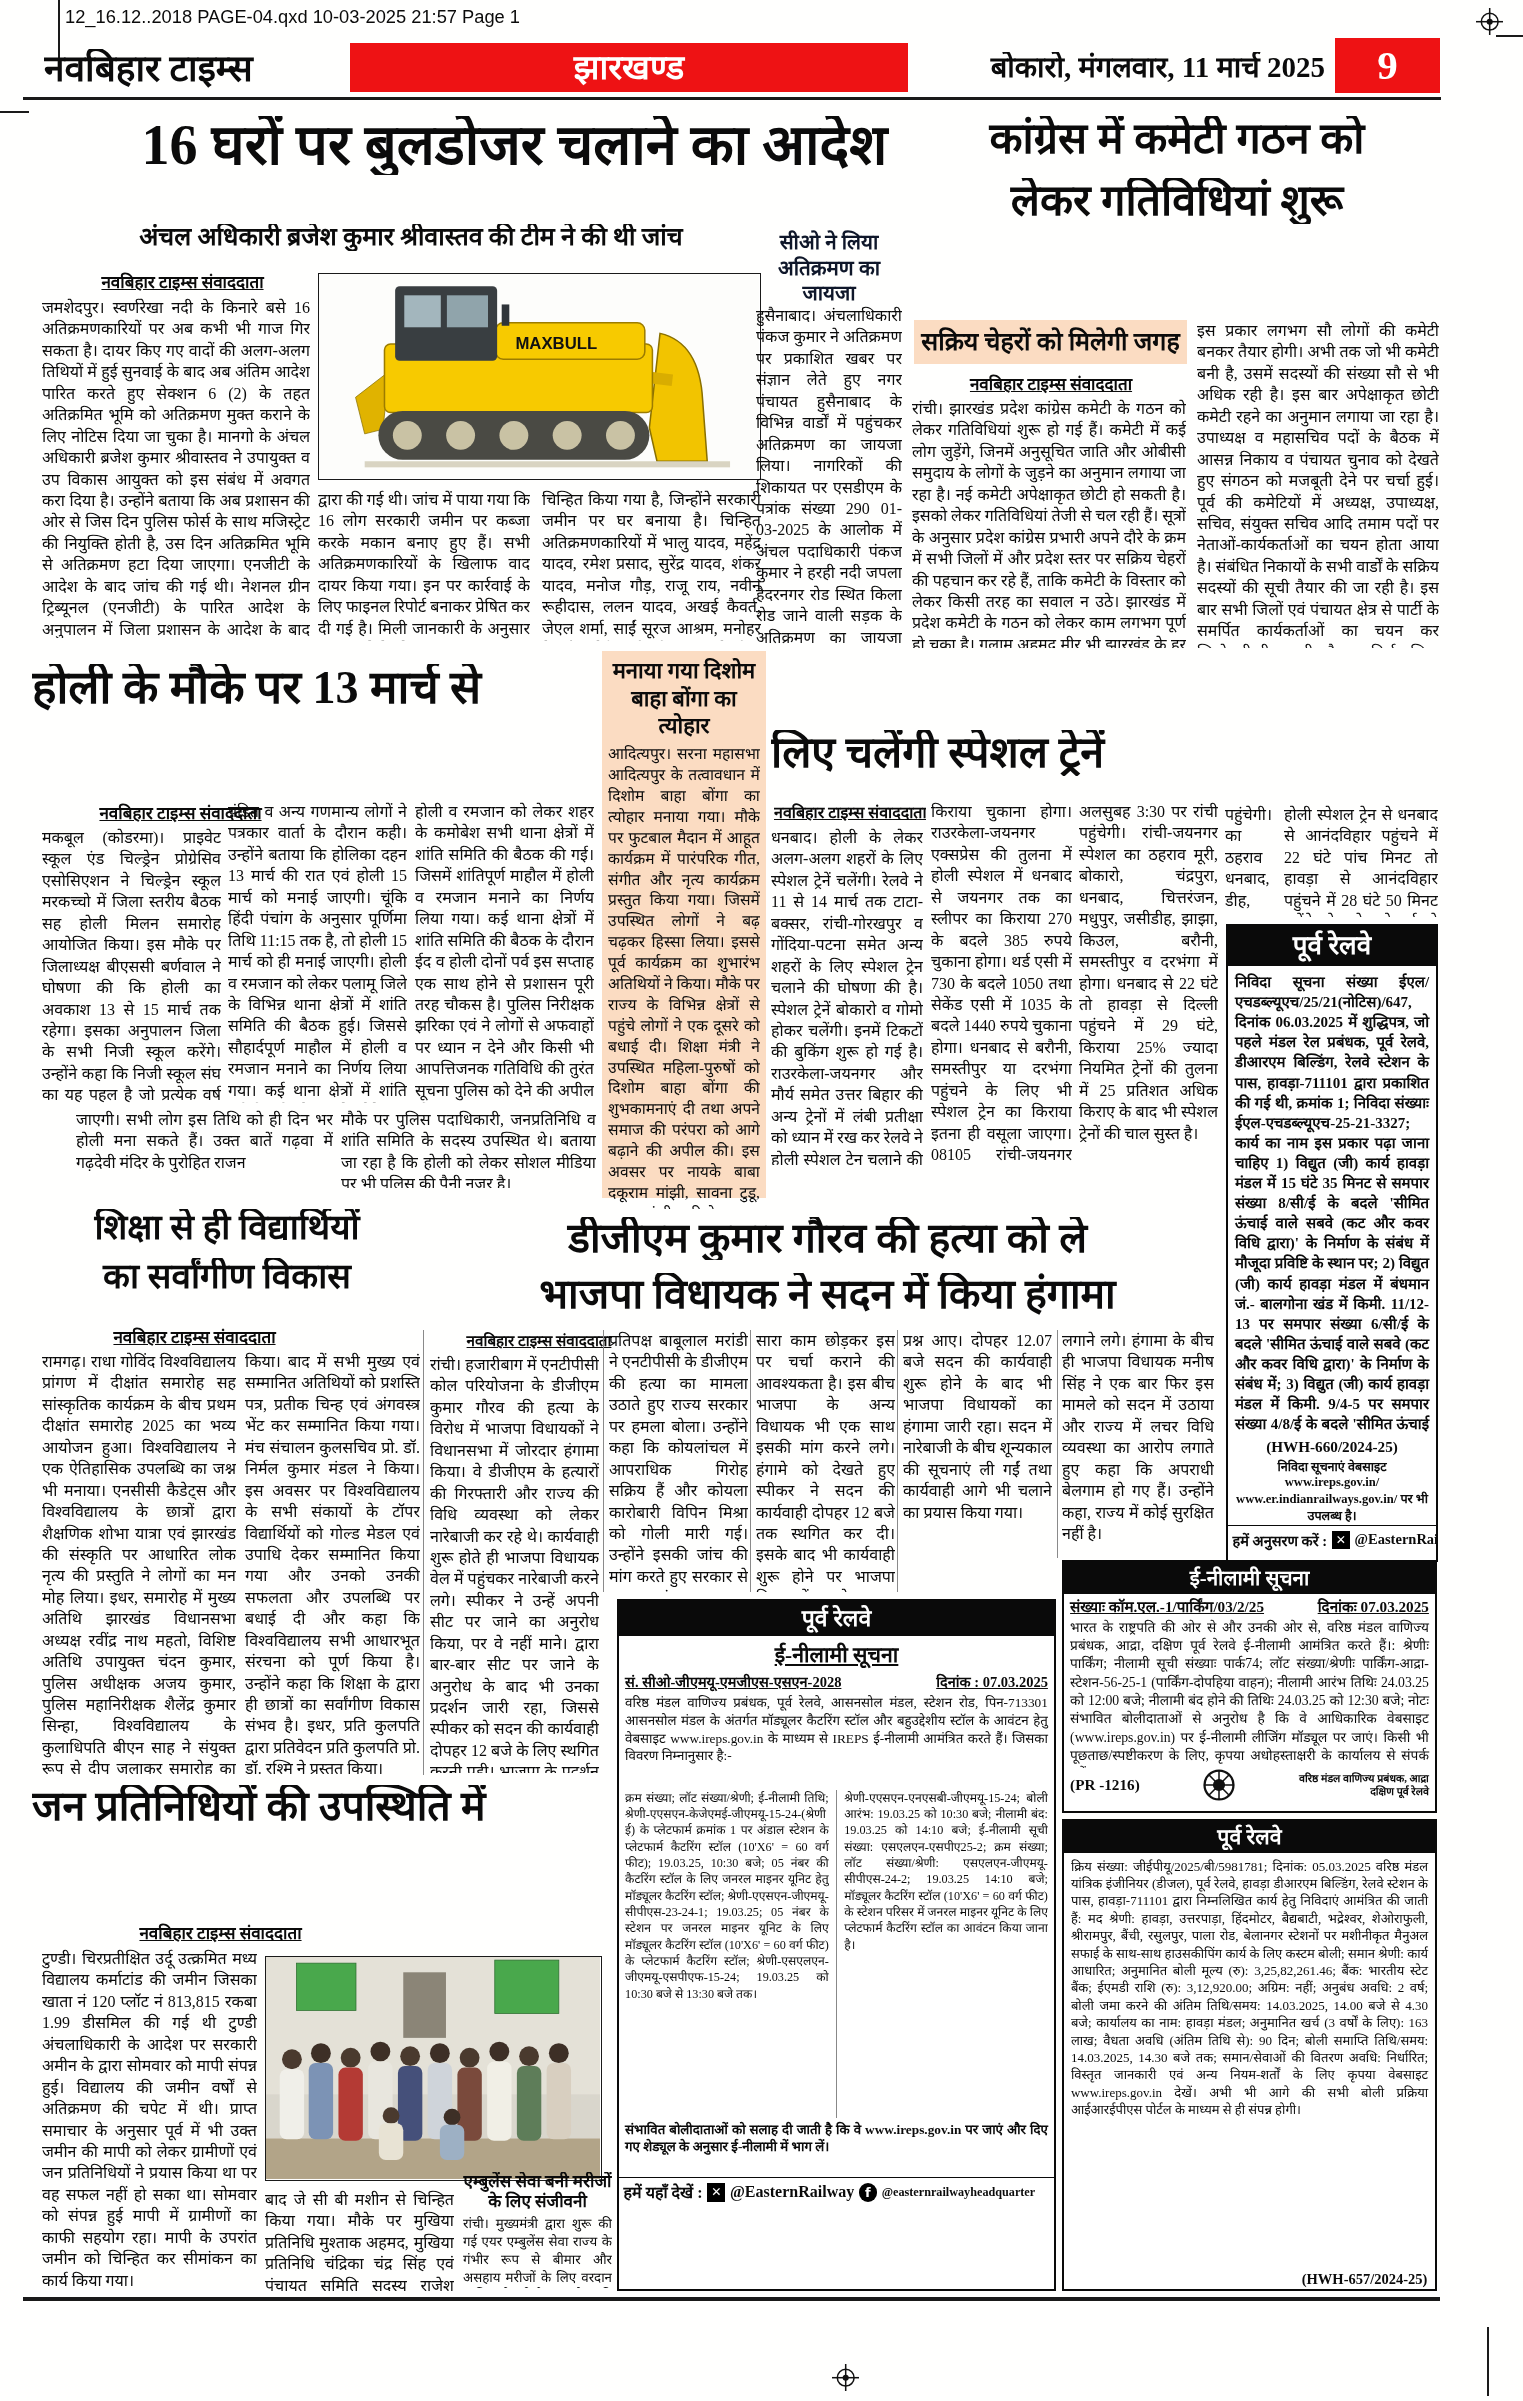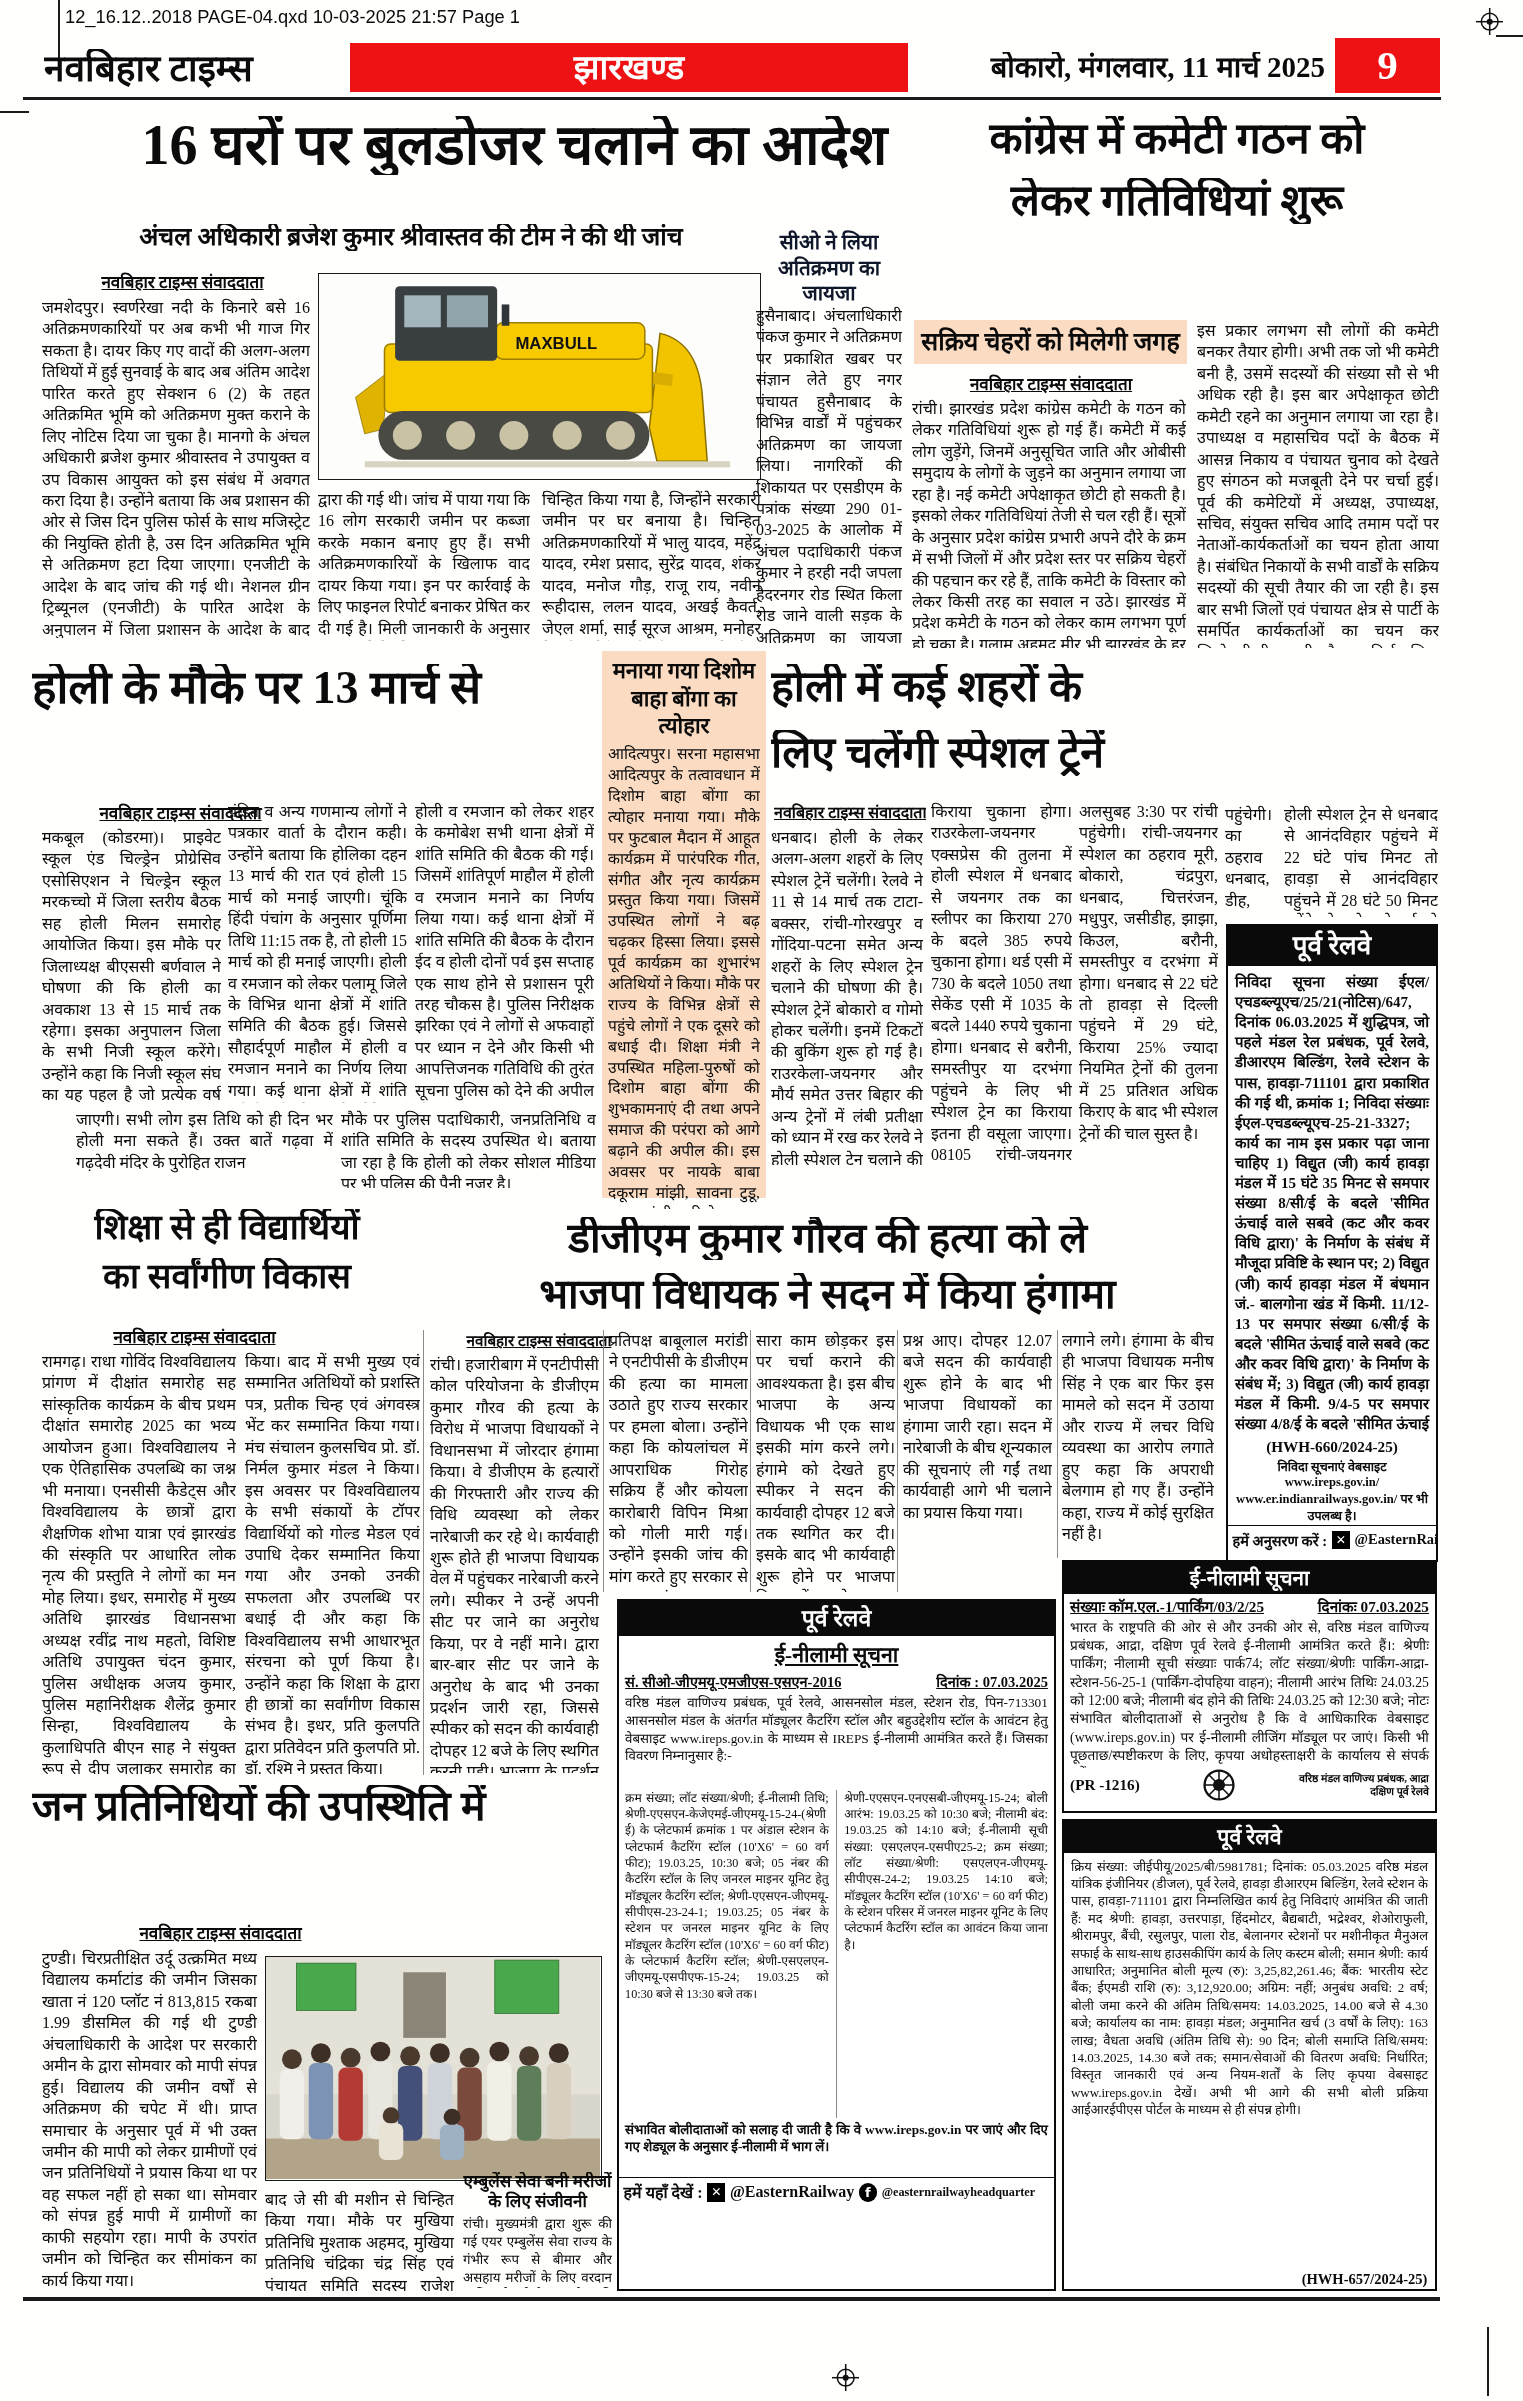--- a/index.html
+++ b/index.html
@@ -104,21 +104,20 @@
   <div class="abs bt" style="left:341px;top:1109px;width:255px;height:79px;">मौके पर पुलिस पदाधिकारी, जनप्रतिनिधि व शांति समिति के सदस्य उपस्थित थे। बताया जा रहा है कि होली को लेकर सोशल मीडिया पर भी पुलिस की पैनी नजर है।</div>
 
   <div class="abs" style="left:602px;top:651px;width:164px;height:547px;background:#fbdcc2;box-sizing:border-box;padding:6.1px;">
     <div class="hl ctr" style="font-size:22px;white-space:normal;line-height:1.25;">
       <span>मनाया गया दिशोम</span><br>
       <span>बाहा बोंगा का त्योहार</span>
     </div>
     <div class="bt" style="font-size:15.6px;height:465px;margin-top:4.6px;">आदित्यपुर। सरना महासभा आदित्यपुर के तत्वावधान में दिशोम बाहा बोंगा का त्योहार मनाया गया। मौके पर फुटबाल मैदान में आहूत कार्यक्रम में पारंपरिक गीत, संगीत और नृत्य कार्यक्रम प्रस्तुत किया गया। जिसमें उपस्थित लोगों ने बढ़ चढ़कर हिस्सा लिया। इससे पूर्व कार्यक्रम का शुभारंभ अतिथियों ने किया। मौके पर राज्य के विभिन्न क्षेत्रों से पहुंचे लोगों ने एक दूसरे को बधाई दी। शिक्षा मंत्री ने उपस्थित महिला-पुरुषों को दिशोम बाहा बोंगा की शुभकामनाएं दी तथा अपने समाज की परंपरा को आगे बढ़ाने की अपील की। इस अवसर पर नायके बाबा दकूराम मांझी, सावना टुडू, डब्बा मांझी, हरिमोहन टुडू, सुरेंद्र सोरेन आदि उपस्थित थे।</div>
   </div>
 
-  <div class="abs hl" style="left:771px;top:664px;width:442px;font-size:43px;text-align:justify;">होली  में  कई  शहरों  के</div>
   <div class="abs hl" style="left:771px;top:730px;width:442px;font-size:43px;">लिए  चलेंगी  स्पेशल  ट्रेनें</div>
   <div class="abs byl" style="left:774px;top:801px;width:152px;font-size:16px;">नवबिहार टाइम्स संवाददाता</div>
   <div class="abs bt" style="left:771px;top:827px;width:152px;height:338px;">धनबाद। होली के लेकर अलग-अलग शहरों के लिए स्पेशल ट्रेनें चलेंगी। रेलवे ने 11 से 14 मार्च तक टाटा-बक्सर, रांची-गोरखपुर व गोंदिया-पटना समेत अन्य शहरों के लिए स्पेशल ट्रेन चलाने की घोषणा की है। स्पेशल ट्रेनें बोकारो व गोमो होकर चलेंगी। इनमें टिकटों की बुकिंग शुरू हो गई है। राउरकेला-जयनगर और मौर्य समेत उत्तर बिहार की अन्य ट्रेनों में लंबी प्रतीक्षा को ध्यान में रख कर रेलवे ने होली स्पेशल ट्रेन चलाने की घोषणा</div>
   <div class="abs bt" style="left:931px;top:801px;width:141px;height:364px;">किराया चुकाना होगा। राउरकेला-जयनगर एक्सप्रेस की तुलना में होली स्पेशल में धनबाद से जयनगर तक का स्लीपर का किराया 270 के बदले 385 रुपये चुकाना होगा। थर्ड एसी में 730 के बदले 1050 तथा सेकेंड एसी में 1035 के बदले 1440 रुपये चुकाना होगा। धनबाद से बरौनी, समस्तीपुर या दरभंगा पहुंचने के लिए भी स्पेशल ट्रेन का किराया इतना ही वसूला जाएगा। 08105 रांची-जयनगर होली स्पेशल 12 मार्च को रांची से दोपहर 2:30 पर रवाना होगी। शाम 4:55</div>
   <div class="abs bt" style="left:1079px;top:801px;width:139px;height:364px;">अलसुबह 3:30 पर रांची पहुंचेगी। रांची-जयनगर स्पेशल का ठहराव मूरी, बोकारो, चंद्रपुरा, धनबाद, चित्तरंजन, मधुपुर, जसीडीह, झाझा, किउल, बरौनी, समस्तीपुर व दरभंगा में होगा। धनबाद से 22 घंटे तो हावड़ा से दिल्ली पहुंचने में 29 घंटे, किराया 25% ज्यादा नियमित ट्रेनों की तुलना में 25 प्रतिशत अधिक किराए के बाद भी स्पेशल ट्रेनों की चाल सुस्त है।</div>
   <div class="abs bt pre" style="left:1225px;top:804px;width:50px;height:113px;text-align:left;">पहुंचेगी।
 का ठहराव
 धनबाद,
 डीह, झाझा,
 र व दरभंगा</div>
@@ -154,21 +153,21 @@
   <div class="vrule" style="left:423px;top:1330px;height:445px;"></div>
   <div class="vrule" style="left:603px;top:1330px;height:262px;"></div>
   <div class="vrule" style="left:750px;top:1330px;height:262px;"></div>
   <div class="vrule" style="left:897px;top:1330px;height:262px;"></div>
   <div class="vrule" style="left:1057px;top:1330px;height:228px;"></div>
 
   <div class="rbox" style="left:617px;top:1599px;width:439px;height:692px;">
     <div class="rbar" style="height:35px;font-size:23px;line-height:35px;">पूर्व रेलवे</div>
     <div class="ctr" style="font-weight:bold;font-size:21.3px;text-decoration:underline;padding-top:3px;">ई-नीलामी सूचना</div>
     <div style="display:flex;justify-content:space-between;font-weight:bold;font-size:14.5px;padding:3px 6.1px;">
-      <span style="text-decoration:underline;">सं. सीओ-जीएमयू-एमजीएस-एसएन-2016</span>
+      <span style="text-decoration:underline;">सं. सीओ-जीएमयू-एमजीएस-एसएन-2028</span>
       <span style="text-decoration:underline;">दिनांक : 07.03.2025</span>
     </div>
     <div class="bt" style="font-size:13.3px;padding:0 6.1px;height:91px;">वरिष्ठ मंडल वाणिज्य प्रबंधक, पूर्व रेलवे, आसनसोल मंडल, स्टेशन रोड, पिन-713301 आसनसोल मंडल के अंतर्गत मॉड्यूलर कैटरिंग स्टॉल और बहुउद्देशीय स्टॉल के आवंटन हेतु वेबसाइट www.ireps.gov.in के माध्यम से IREPS ई-नीलामी आमंत्रित करते हैं। जिसका विवरण निम्नानुसार है:-</div>
     <div style="display:flex;gap:7.6px;padding:4.6px 6.1px 0 6.1px;">
       <div class="bt" style="font-size:12.2px;width:207px;height:328px;">क्रम संख्या; लॉट संख्या/श्रेणी; ई-नीलामी तिथि; श्रेणी-एएसएन-केजेएमई-जीएमयू-15-24-(श्रेणी ई) के प्लेटफार्म क्रमांक 1 पर अंडाल स्टेशन के प्लेटफार्म कैटरिंग स्टॉल (10'X6' = 60 वर्ग फीट); 19.03.25, 10:30 बजे; 05 नंबर की कैटरिंग स्टॉल के लिए जनरल माइनर यूनिट हेतु मॉड्यूलर कैटरिंग स्टॉल; श्रेणी-एएसएन-जीएमयू-सीपीएस-23-24-1; 19.03.25; 05 नंबर के स्टेशन पर जनरल माइनर यूनिट के लिए मॉड्यूलर कैटरिंग स्टॉल (10'X6' = 60 वर्ग फीट) के प्लेटफार्म कैटरिंग स्टॉल; श्रेणी-एसएलएन-जीएमयू-एसपीएफ-15-24; 19.03.25 को 10:30 बजे से 13:30 बजे तक।</div>
       <div class="bt" style="font-size:12.2px;width:207px;height:328px;border-left:0.8px solid #888;padding-left:6.9px;">श्रेणी-एएसएन-एनएसबी-जीएमयू-15-24; बोली आरंभ: 19.03.25 को 10:30 बजे; नीलामी बंद: 19.03.25 को 14:10 बजे; ई-नीलामी सूची संख्या: एसएलएन-एसपीए25-2; क्रम संख्या; लॉट संख्या/श्रेणी: एसएलएन-जीएमयू-सीपीएस-24-2; 19.03.25 14:10 बजे; मॉड्यूलर कैटरिंग स्टॉल (10'X6' = 60 वर्ग फीट) के स्टेशन परिसर में जनरल माइनर यूनिट के लिए प्लेटफार्म कैटरिंग स्टॉल का आवंटन किया जाना है।</div>
     </div>
     <div class="bt" style="font-size:13.3px;font-weight:bold;padding:3px 6.1px 0 6.1px;height:56px;">संभावित बोलीदाताओं को सलाह दी जाती है कि वे www.ireps.gov.in पर जाएं और दिए गए शेड्यूल के अनुसार ई-नीलामी में भाग लें।</div>
     <div class="follow" style="font-size:16px;">
       <span>हमें यहाँ देखें :</span>

